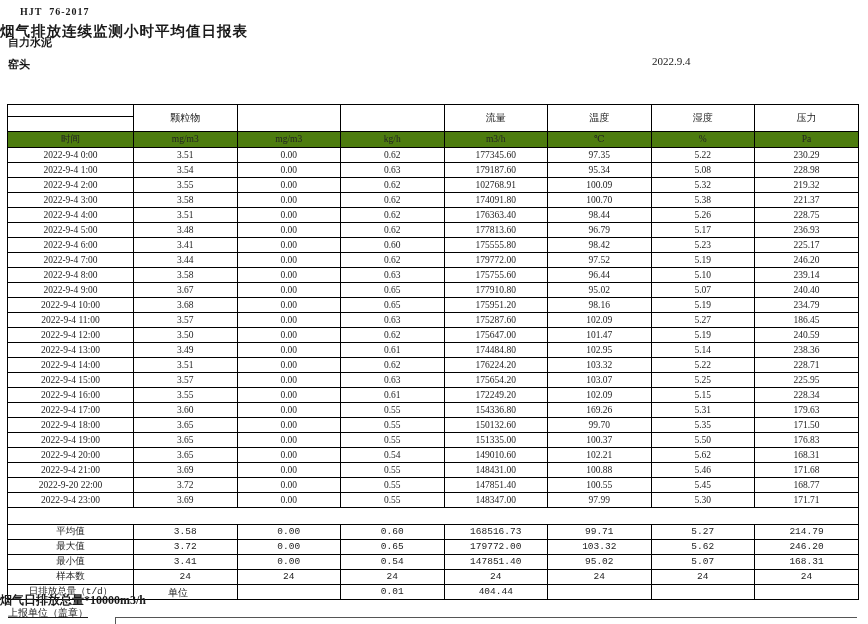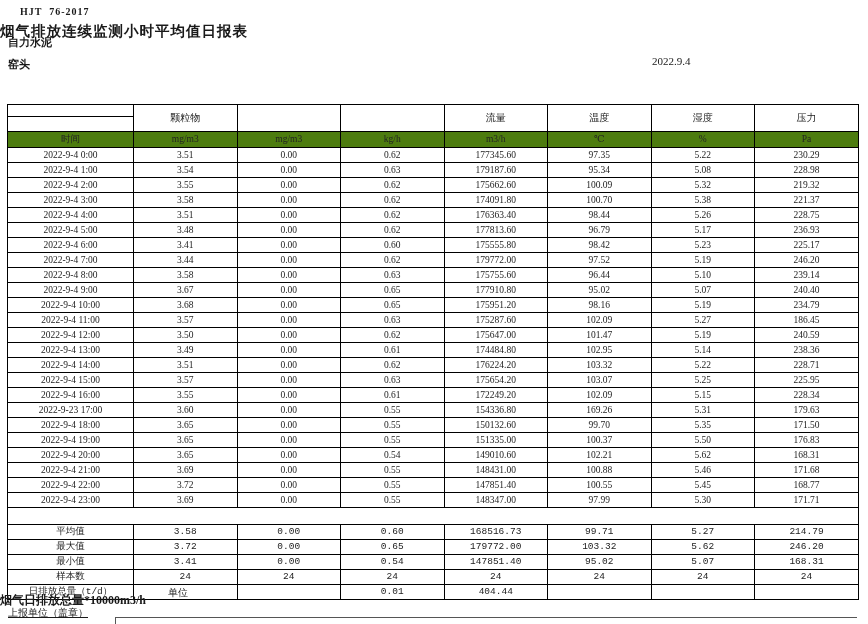--- a/index.html
+++ b/index.html
@@ -103,21 +103,21 @@
           <td>179187.60</td>
           <td>95.34</td>
           <td>5.08</td>
           <td>228.98</td>
         </tr>
         <tr>
           <td>2022-9-4 2:00</td>
           <td>3.55</td>
           <td>0.00</td>
           <td>0.62</td>
-          <td>175662.60</td>
+          <td>102768.91</td>
           <td>100.09</td>
           <td>5.32</td>
           <td>219.32</td>
         </tr>
         <tr>
           <td>2022-9-4 3:00</td>
           <td>3.58</td>
           <td>0.00</td>
           <td>0.62</td>
           <td>174091.80</td>
@@ -249,21 +249,21 @@
           <td>2022-9-4 16:00</td>
           <td>3.55</td>
           <td>0.00</td>
           <td>0.61</td>
           <td>172249.20</td>
           <td>102.09</td>
           <td>5.15</td>
           <td>228.34</td>
         </tr>
         <tr>
-          <td>2022-9-23 17:00</td>
+          <td>2022-9-4 17:00</td>
           <td>3.60</td>
           <td>0.00</td>
           <td>0.55</td>
           <td>154336.80</td>
           <td>169.26</td>
           <td>5.31</td>
           <td>179.63</td>
         </tr>
         <tr>
           <td>2022-9-4 18:00</td>
@@ -299,21 +299,21 @@
           <td>2022-9-4 21:00</td>
           <td>3.69</td>
           <td>0.00</td>
           <td>0.55</td>
           <td>148431.00</td>
           <td>100.88</td>
           <td>5.46</td>
           <td>171.68</td>
         </tr>
         <tr>
-          <td>2022-9-4 22:00</td>
+          <td>2022-9-20 22:00</td>
           <td>3.72</td>
           <td>0.00</td>
           <td>0.55</td>
           <td>147851.40</td>
           <td>100.55</td>
           <td>5.45</td>
           <td>168.77</td>
         </tr>
         <tr>
           <td>2022-9-4 23:00</td>

